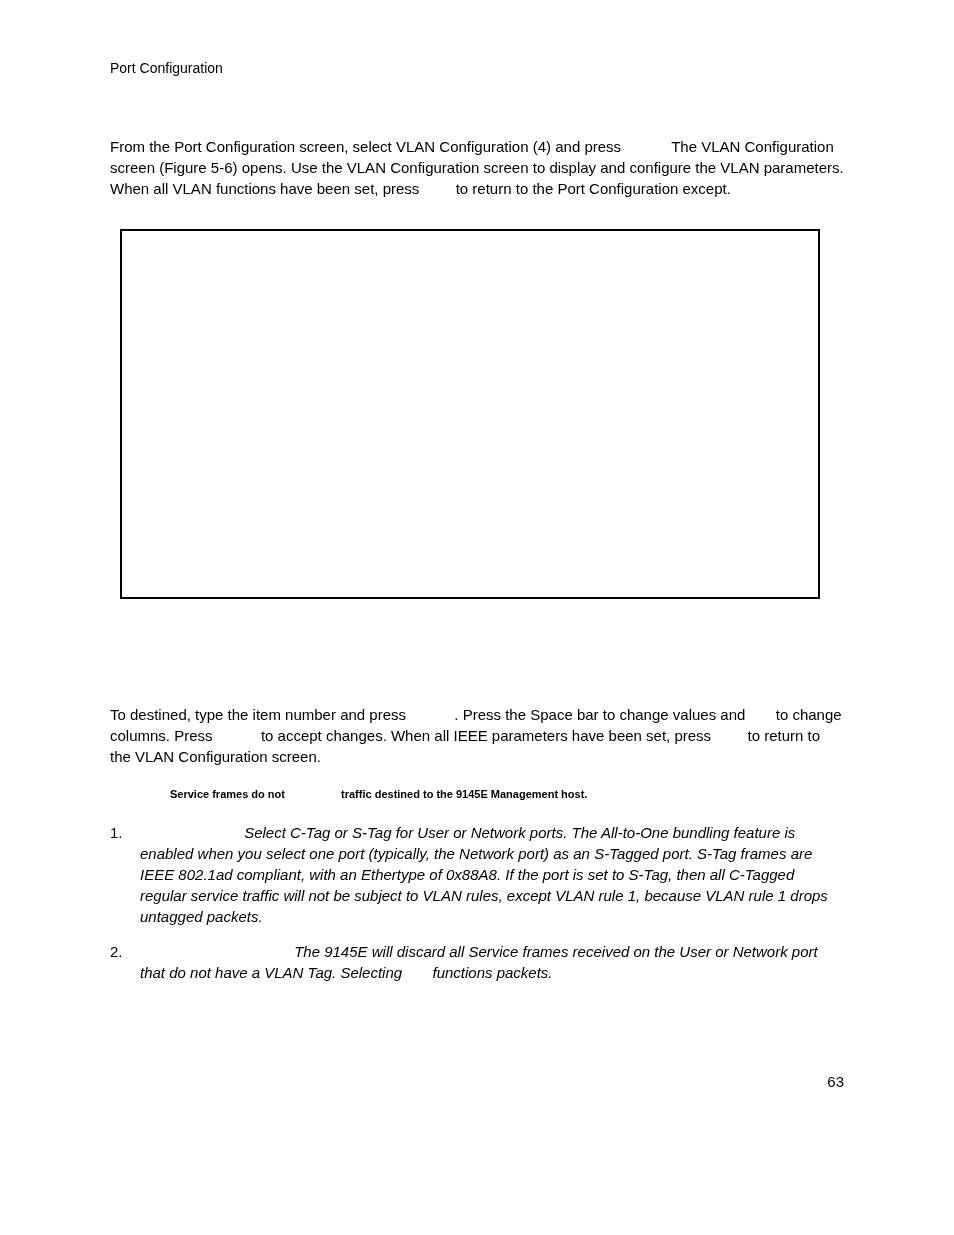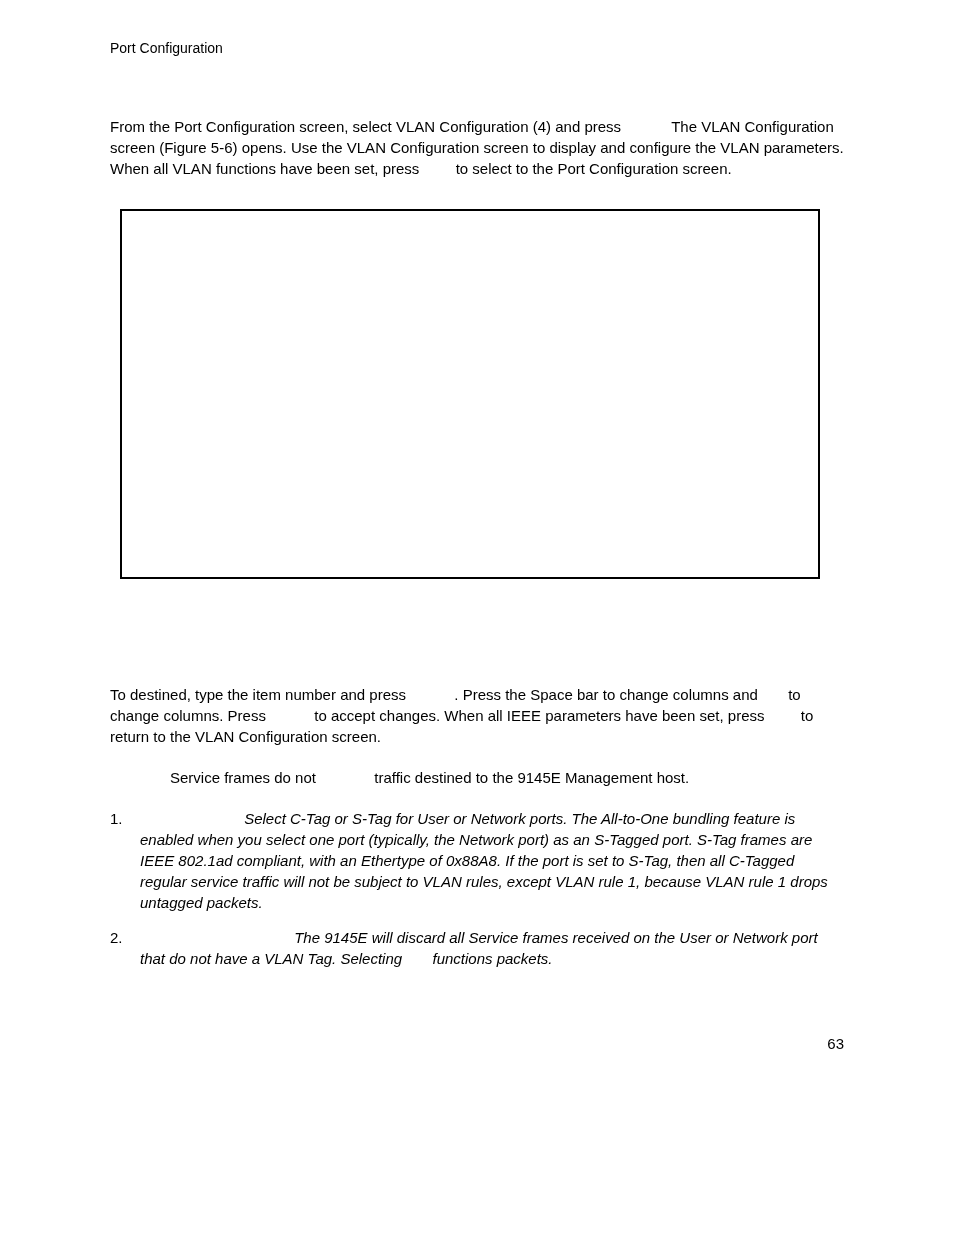--- a/index.html
+++ b/index.html
@@ -4,21 +4,21 @@
   <style>
     body {
       font-family: Arial, Helvetica, sans-serif;
       margin: 0;
       padding: 0;
       background: #ffffff;
       color: #000000;
       width: 954px;
     }
     .page {
-      padding: 40px 110px 50px 110px;
+      padding: 60px 110px 50px 110px;
       box-sizing: border-box;
     }
     .header-text {
       font-size: 14px;
       margin-bottom: 60px;
     }
     .body-para {
       font-size: 15px;
       line-height: 1.4;
       margin-bottom: 20px;
@@ -39,58 +39,59 @@
     }
     .list-item .num {
       width: 30px;
       flex-shrink: 0;
     }
     .list-item .item-body {
       flex: 1;
       font-style: italic;
     }
     .note-block {
-      font-size: 15px;
+      font-size: 11px;
       line-height: 1.4;
       margin: 0 0 20px 60px;
       width: 600px;
+      font-weight: bold;
     }
     .page-number {
       text-align: right;
       font-size: 15px;
-      margin-top: 66px;
+      margin-top: 90px;
     }
     .gap {
       height: 75px;
     }
   </style>
 </head>
 <body>
 
 <div class="page">
 
   <div class="header-text">Port Configuration</div>
 
   <div class="body-para">
     <span>From the Port Configuration screen, select VLAN Configuration (4) and press </span>
     <span style="display:inline-block;width:42px;"></span>
     <span> The VLAN Configuration screen (Figure 5-6) opens. Use the VLAN Configuration screen to display and configure the VLAN parameters. When all VLAN functions have been set, press </span>
     <span style="display:inline-block;width:28px;"></span>
-    <span> to select to the Port Configuration screen.</span>
+    <span> to return to the Port Configuration except.</span>
   </div>
 
   <div class="figure-box"></div>
 
   <div class="gap"></div>
 
 
   <div class="body-para">
     <span>To destined, type the item number and press </span>
     <span style="display:inline-block;width:40px;"></span>
-    <span>. Press the Space bar to change columns and </span>
+    <span>. Press the Space bar to change values and </span>
     <span style="display:inline-block;width:22px;"></span>
     <span> to change columns. Press </span>
     <span style="display:inline-block;width:40px;"></span>
     <span> to accept changes. When all IEEE parameters have been set, press </span>
     <span style="display:inline-block;width:28px;"></span>
     <span> to return to the VLAN Configuration screen.</span>
   </div>
 
   <div class="note-block">
     <span>Service frames do not </span>

